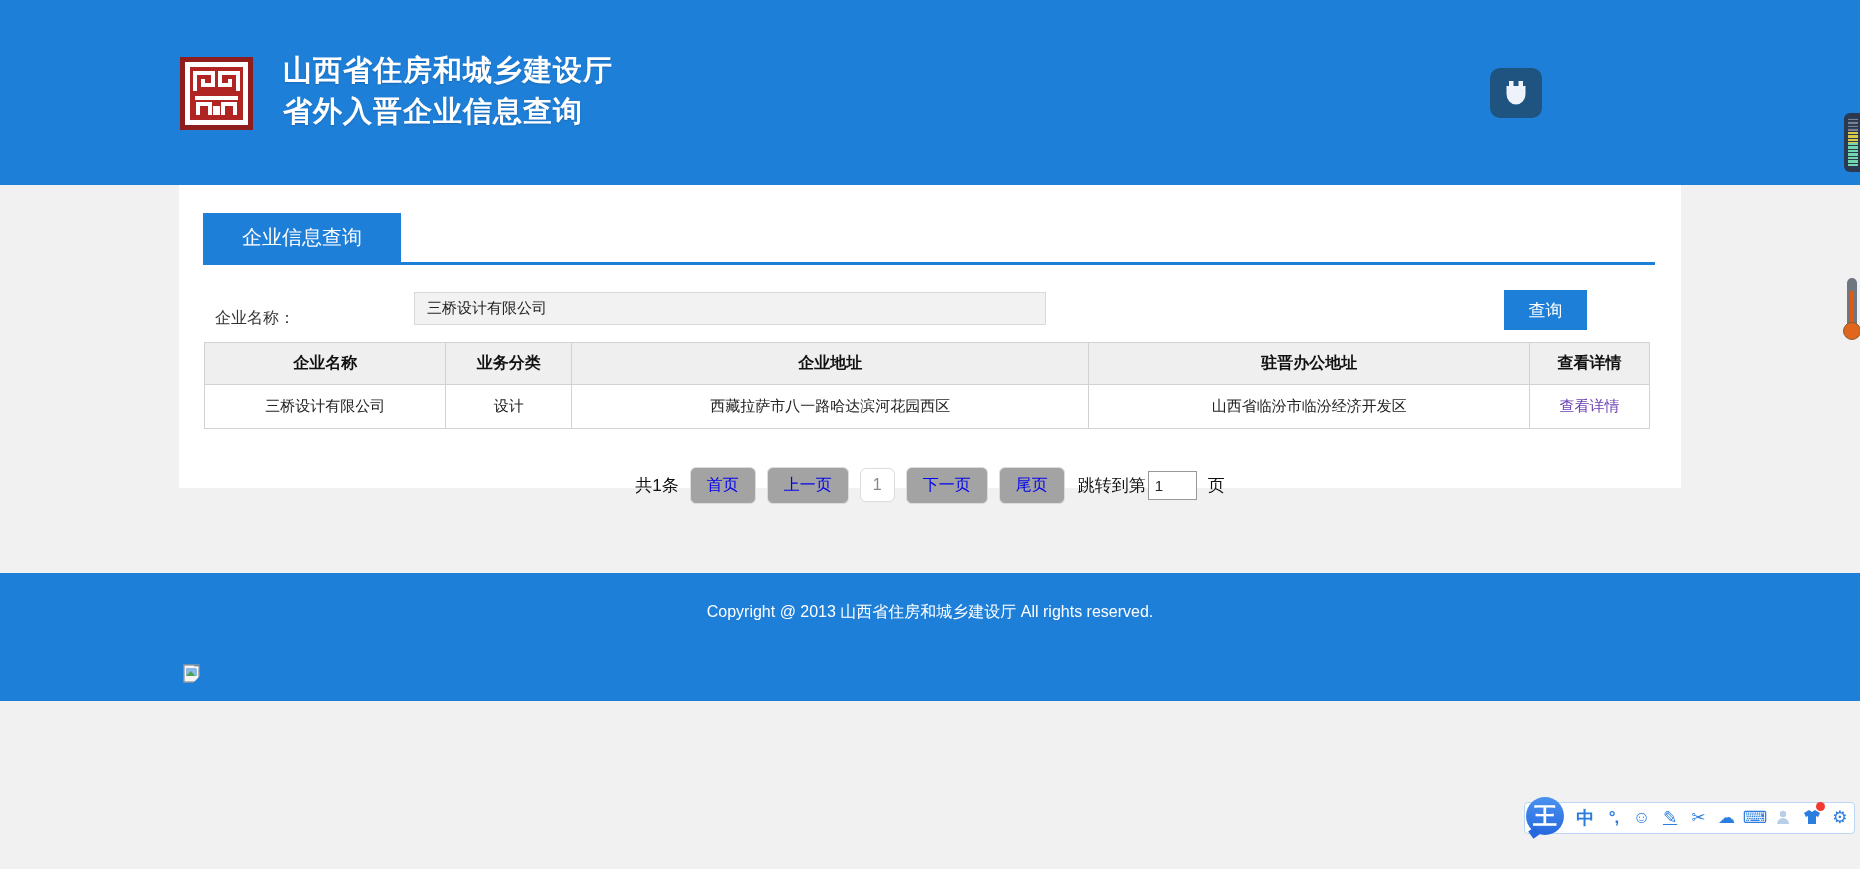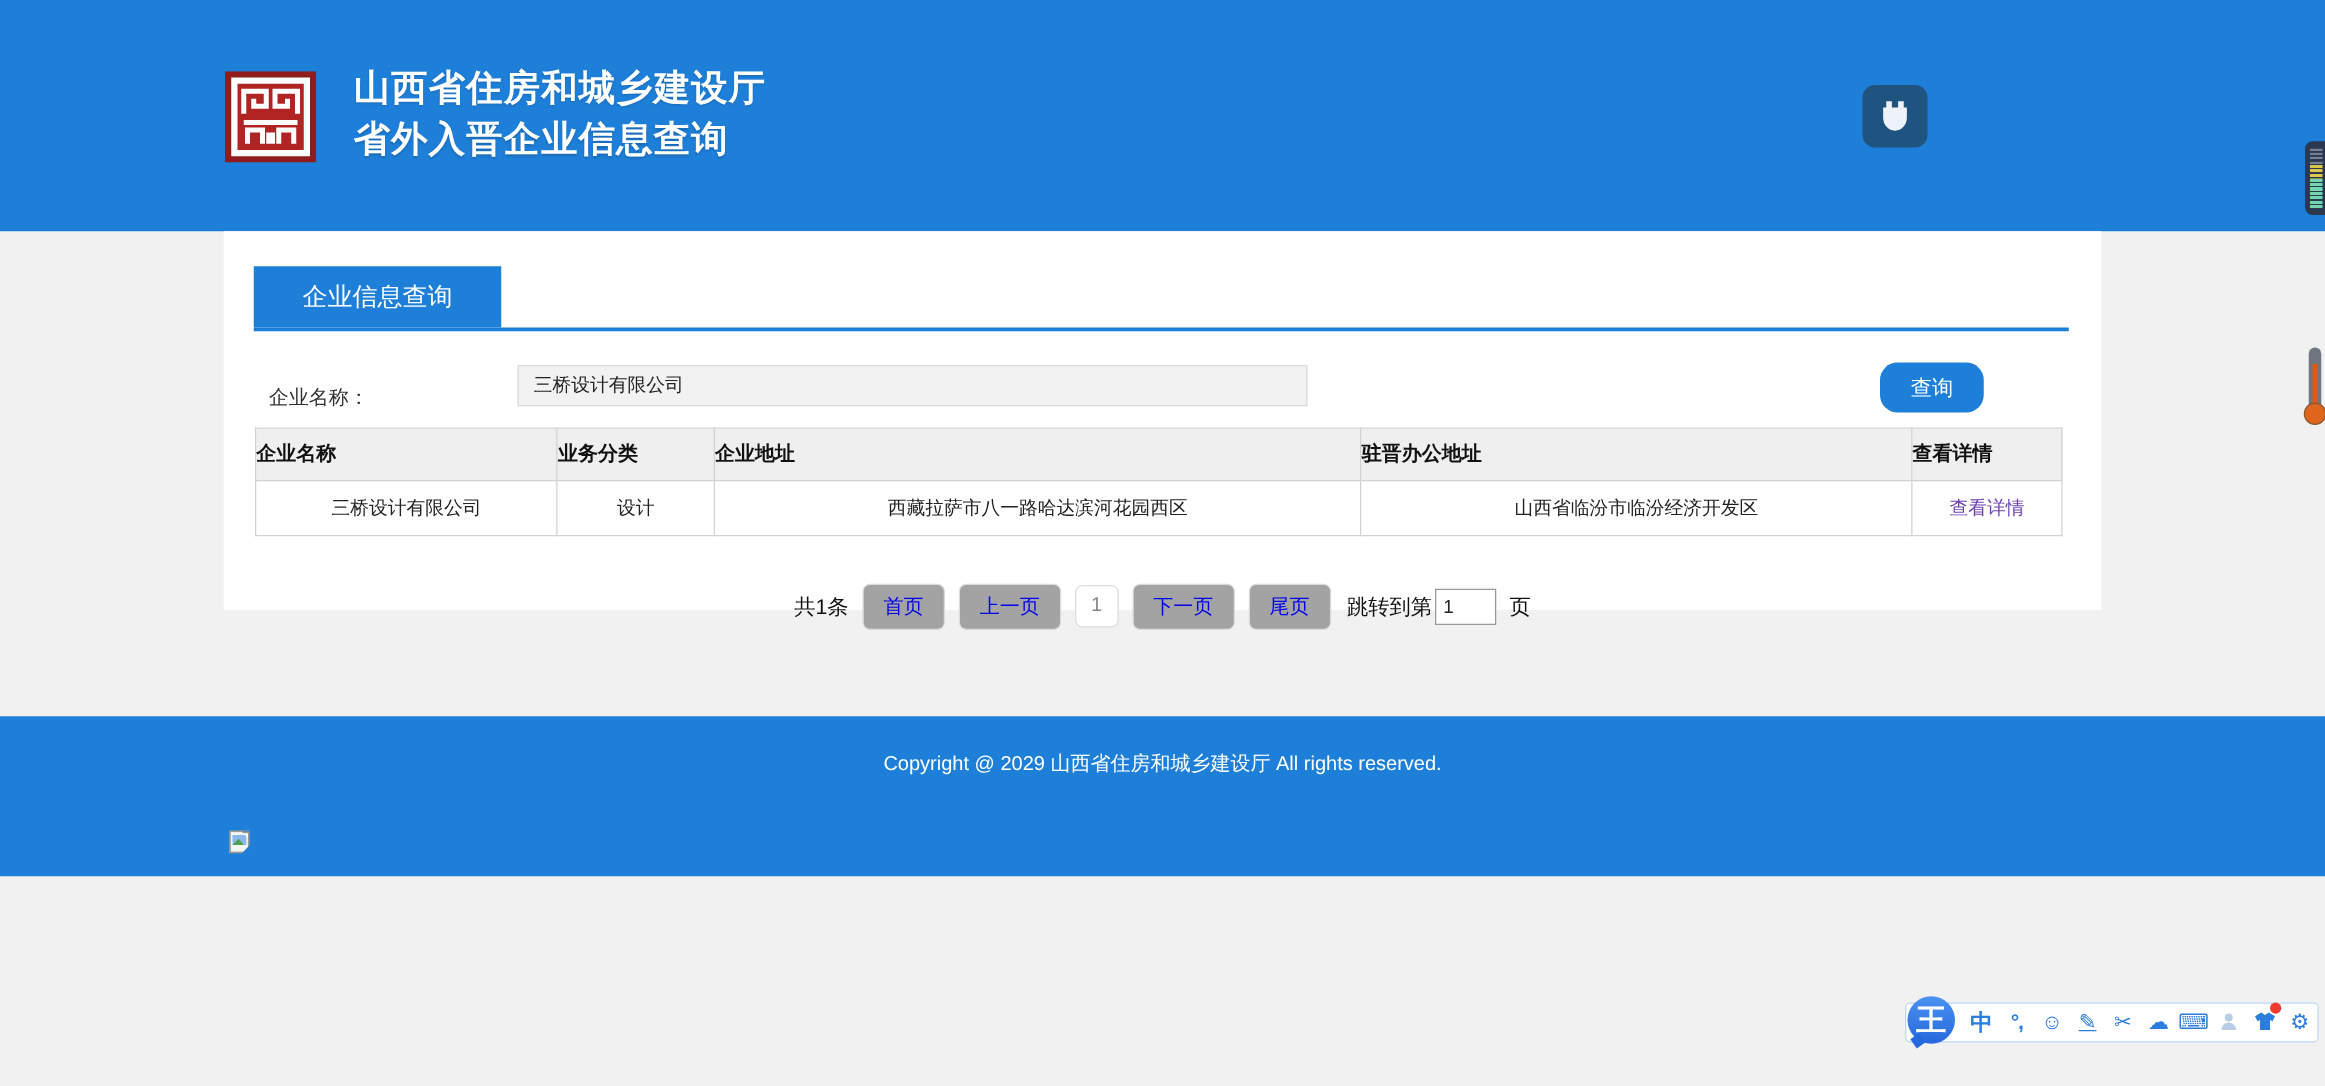--- a/index.html
+++ b/index.html
@@ -51,33 +51,33 @@
   }
   .name-input {
     position:absolute; left:211px; top:0; width:632px; height:33px;
     background:#f2f2f2; border:1px solid #d9d9d9; font-size:15px;
     padding:0 12px; color:#222; outline:none;
     font-family:"Liberation Sans","DejaVu Sans",sans-serif;
   }
   .search-btn {
     position:absolute; right:68px; top:-2px; width:83px; height:40px;
     background:#1e7fd9; color:#fff; font-size:17px; border:none;
-    border-radius:14px; cursor:pointer;
+    border-radius:0; cursor:pointer;
     font-family:"Liberation Sans","DejaVu Sans",sans-serif;
   }
   .results-title {
     margin:14px 0 0 24px; font-size:17px; font-weight:bold; color:#111;
   }
   table.results {
     margin:10px 0 0 25px; width:1446px;
     border-collapse:collapse; table-layout:fixed;
   }
   table.results th {
     background:#efefef; border:1px solid #d2d2d2; height:42px;
-    font-size:16px; font-weight:bold; color:#111; text-align:left;
+    font-size:16px; font-weight:bold; color:#111; text-align:center;
   }
   table.results td {
     background:#fff; border:1px solid #d2d2d2; height:44px;
     font-size:15px; color:#222; text-align:center;
   }
   .detail-link { color:#6b3fb3; cursor:pointer; text-decoration:none; font-size:15px; }
   
   .pagination {
     margin-top:38px; display:flex; justify-content:center;
     align-items:center; gap:11px; height:36px;
@@ -236,21 +236,21 @@
     <span class="pg-current">1</span>
     <button class="pg-btn">下一页</button>
     <button class="pg-btn">尾页</button>
     <span class="pg-text" style="margin-left:2px">跳转到第</span>
     <input class="jump-input" style="margin-left: -9px;" type="text" value="1">
     <span class="pg-text">页</span>
   </div>
 </div>
 
 <div class="footer">
-  <div class="line1">Copyright @ 2029 山西省住房和城乡建设厅 All rights reserved.</div>
+  <div class="line1">Copyright @ 2013 山西省住房和城乡建设厅 All rights reserved.</div>
 </div>
 <svg class="broken-img" viewBox="0 0 19 19">
   <rect x="1" y="1" width="15" height="17" fill="#f5f5f5" stroke="#9a9a9a" stroke-width="1.4"></rect>
   <rect x="3" y="4" width="11" height="8" fill="#8ab8e8"></rect>
   <path d="M3 12 L8 7 L12 12 Z" fill="#4ea24e"></path>
   <path d="M11 1 L18 1 L18 9 L11 1 Z" fill="#1e7fd9"></path>
   <path d="M10 19 L19 10 L19 19 Z" fill="#1e7fd9"></path>
   <path d="M11 2 L16 2 L16 7" fill="#ffffff" stroke="#9a9a9a" stroke-width="1.2"></path>
 </svg>
 

